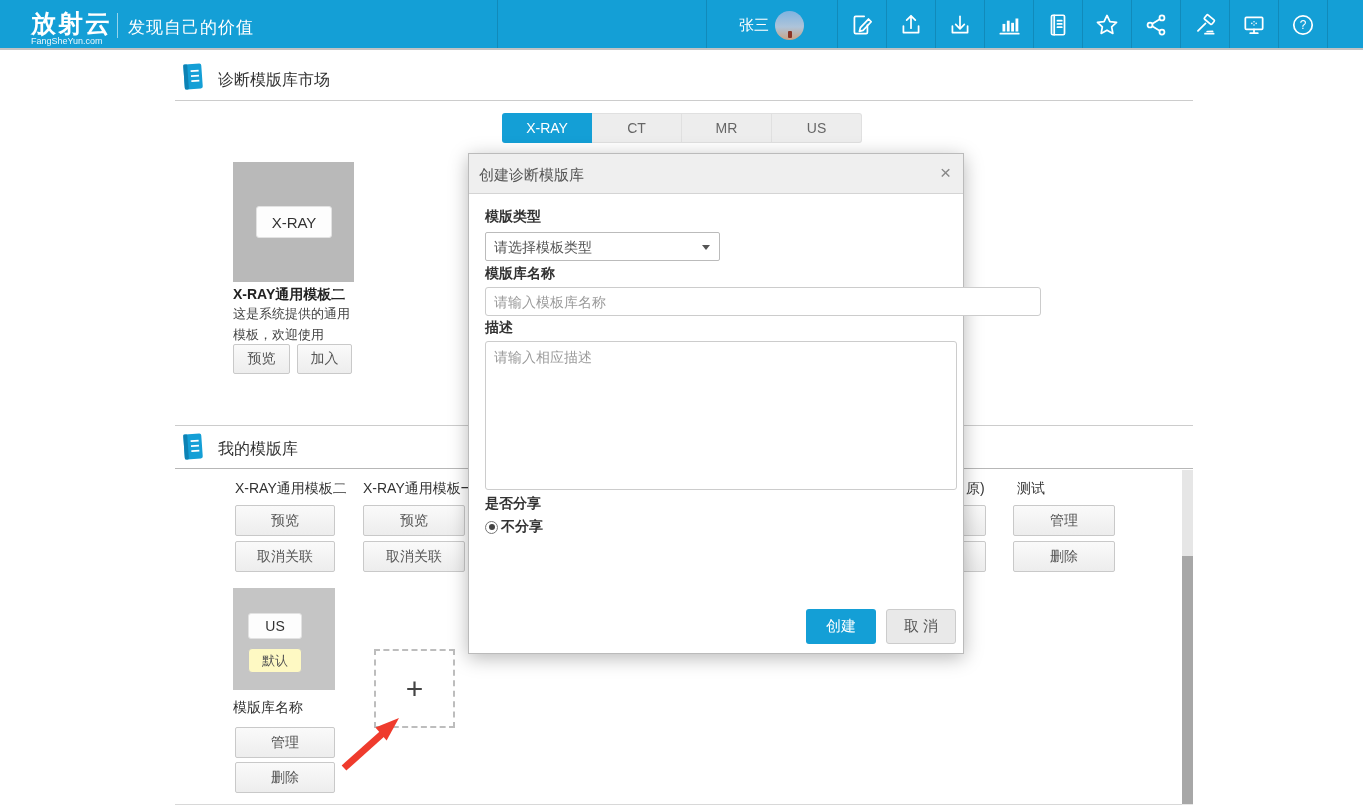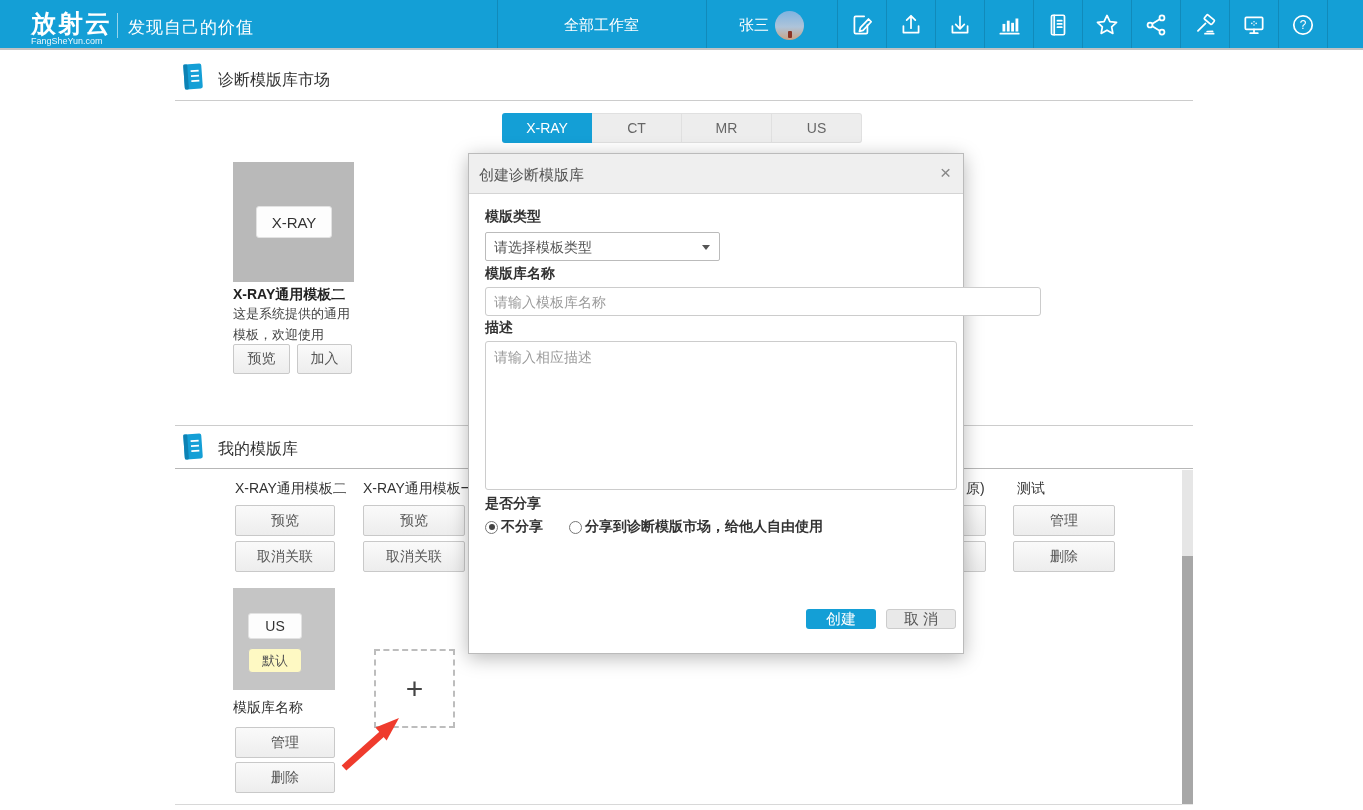--- a/index.html
+++ b/index.html
@@ -58,21 +58,21 @@
   .select-box .v { position:absolute; left:8px; top:6px; font-size:14px; color:#555; }
   .select-box .arr { position:absolute; right:9px; top:12px; width:0; height:0; border-left:4px solid transparent; border-right:4px solid transparent; border-top:5px solid #555; }
   .txt-input { position:absolute; left:16px; top:133px; width:556px; height:29px; border:1px solid #ccc; border-radius:3px; padding:0 8px; font-size:14px; color:#333; font-family:inherit; }
   .txt-input::placeholder, .txt-area::placeholder { color:#9b9b9b; }
   .txt-area { position:absolute; left:16px; top:187px; width:472px; height:149px; border:1px solid #ccc; border-radius:3px; padding:7px 8px; font-size:14px; color:#333; resize:none; font-family:inherit; }
   .radio-row { position:absolute; left:16px; top:364px; display:flex; gap:26px; align-items:center; }
   .radio-opt { display:flex; align-items:center; gap:3px; cursor:pointer; }
   .radio-c { width:13px; height:13px; border:1px solid #777; border-radius:50%; background:#fff; position:relative; }
   .radio-c.on::after { content:""; position:absolute; left:2.5px; top:2.5px; width:6px; height:6px; border-radius:50%; background:#444; }
   .radio-lb { font-size:14px; font-weight:bold; color:#333; }
-  .m-btn { position:absolute; top:455px; width:70px; height:20px; border-radius:3px; display:flex; align-items:center; justify-content:center; font-size:15px; cursor:pointer; }
+  .m-btn { position:absolute; top:455px; width:70px; height:35px; border-radius:3px; display:flex; align-items:center; justify-content:center; font-size:15px; cursor:pointer; }
   .m-btn.pri { left:337px; background:#149fd6; color:#fff; }
   .m-btn.sec { left:417px; background:#e9e9e9; border:1px solid #ccc; color:#555; }
 
   .arrow-svg { position:absolute; left:336px; top:706px; z-index:5; }
 </style>
 </head>
 <body>
 
 <div id="app">
 
@@ -90,21 +90,20 @@
     </defs>
   </svg>
 
   <div class="hdr">
     <div class="logo-title">放射云</div>
     <div class="logo-sub">FangSheYun.com</div>
     <div class="logo-sep"></div>
     <div class="slogan">发现自己的价值</div>
 
     <div class="hdr-div" style="left:497px"></div>
-    <div class="workspace">全部工作室</div>
     <div class="hdr-div" style="left:706px"></div>
 
     <div class="userbox">
       <span>张三</span>
       <span class="avatar">
           <i></i>
         </span>
     </div>
 
     <div class="hdr-div" style="left:837px"></div>
@@ -274,23 +273,19 @@
 
     <div class="flabel" style="top:165px">描述</div>
     <textarea class="txt-area" placeholder="请输入相应描述" style=""></textarea>
 
     <div class="flabel" style="top:341px">是否分享</div>
     <div class="radio-row">
       <span class="radio-opt">
         <span class="radio-c on"></span>
         <span class="radio-lb">不分享</span>
       </span>
-      <span class="radio-opt">
-        <span class="radio-c"></span>
-        <span class="radio-lb">分享到诊断模版市场，给他人自由使用</span>
-      </span>
     </div>
 
     <div class="m-btn pri">创建</div>
     <div class="m-btn sec">取 消</div>
   </div>
 
 </div>
 
 </body></html>

